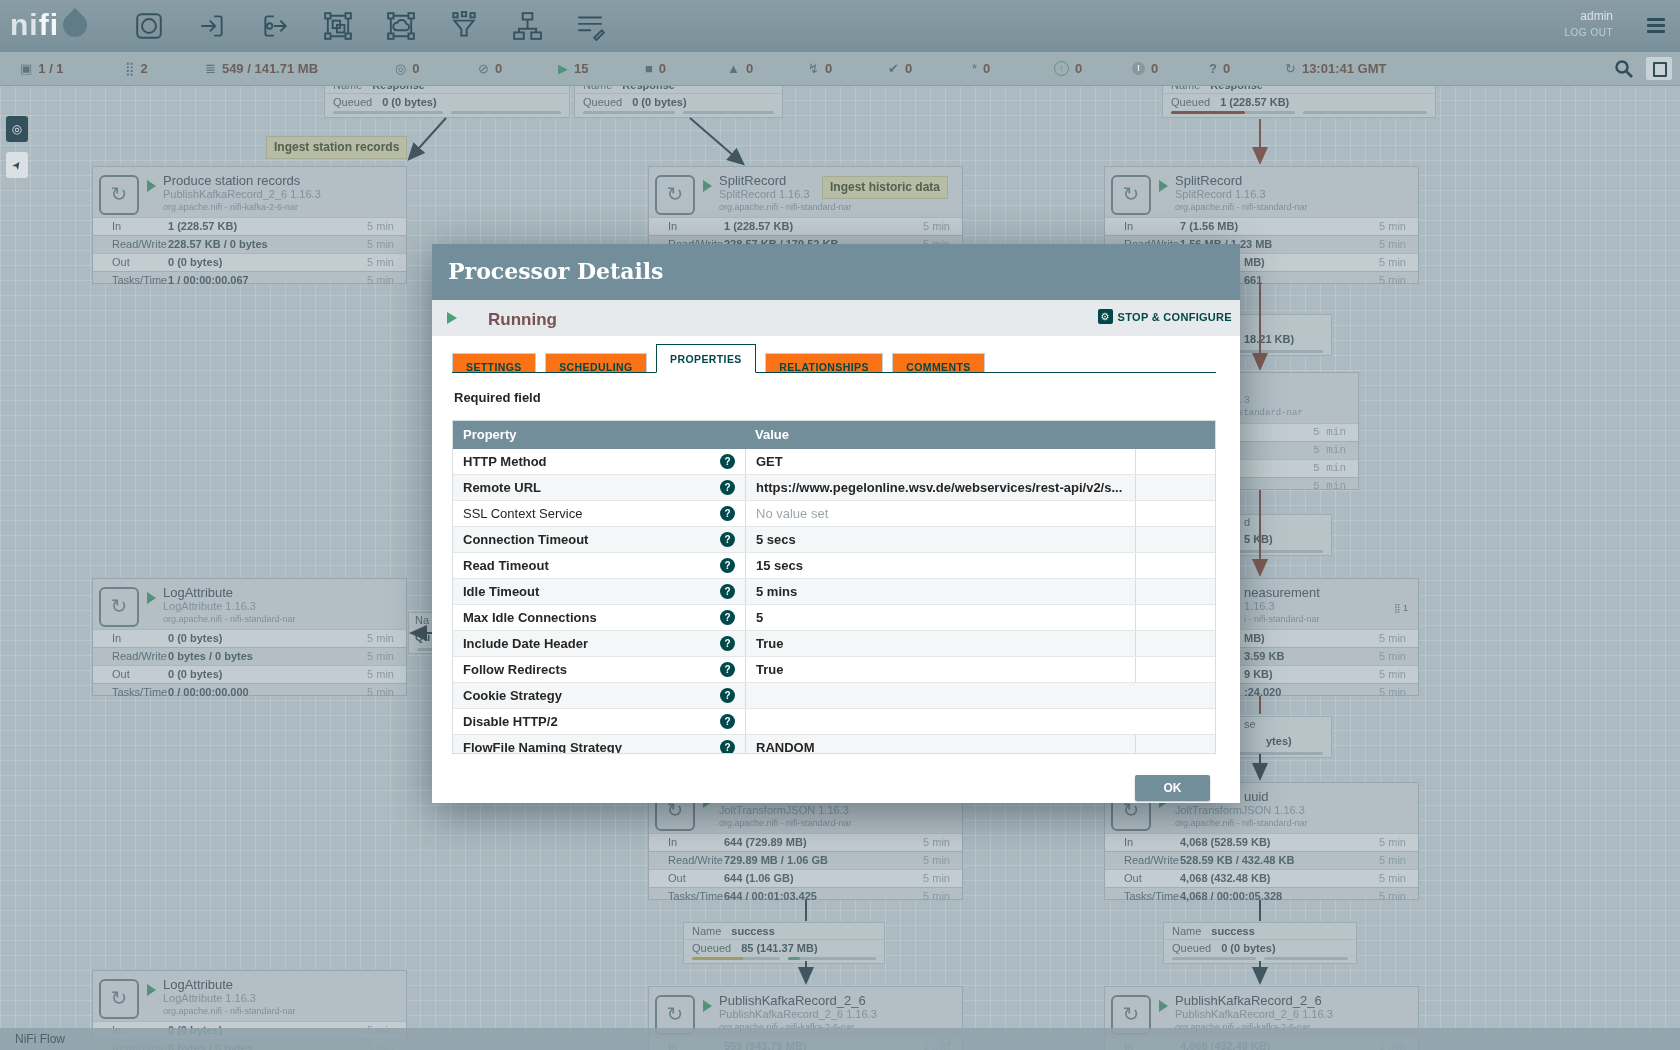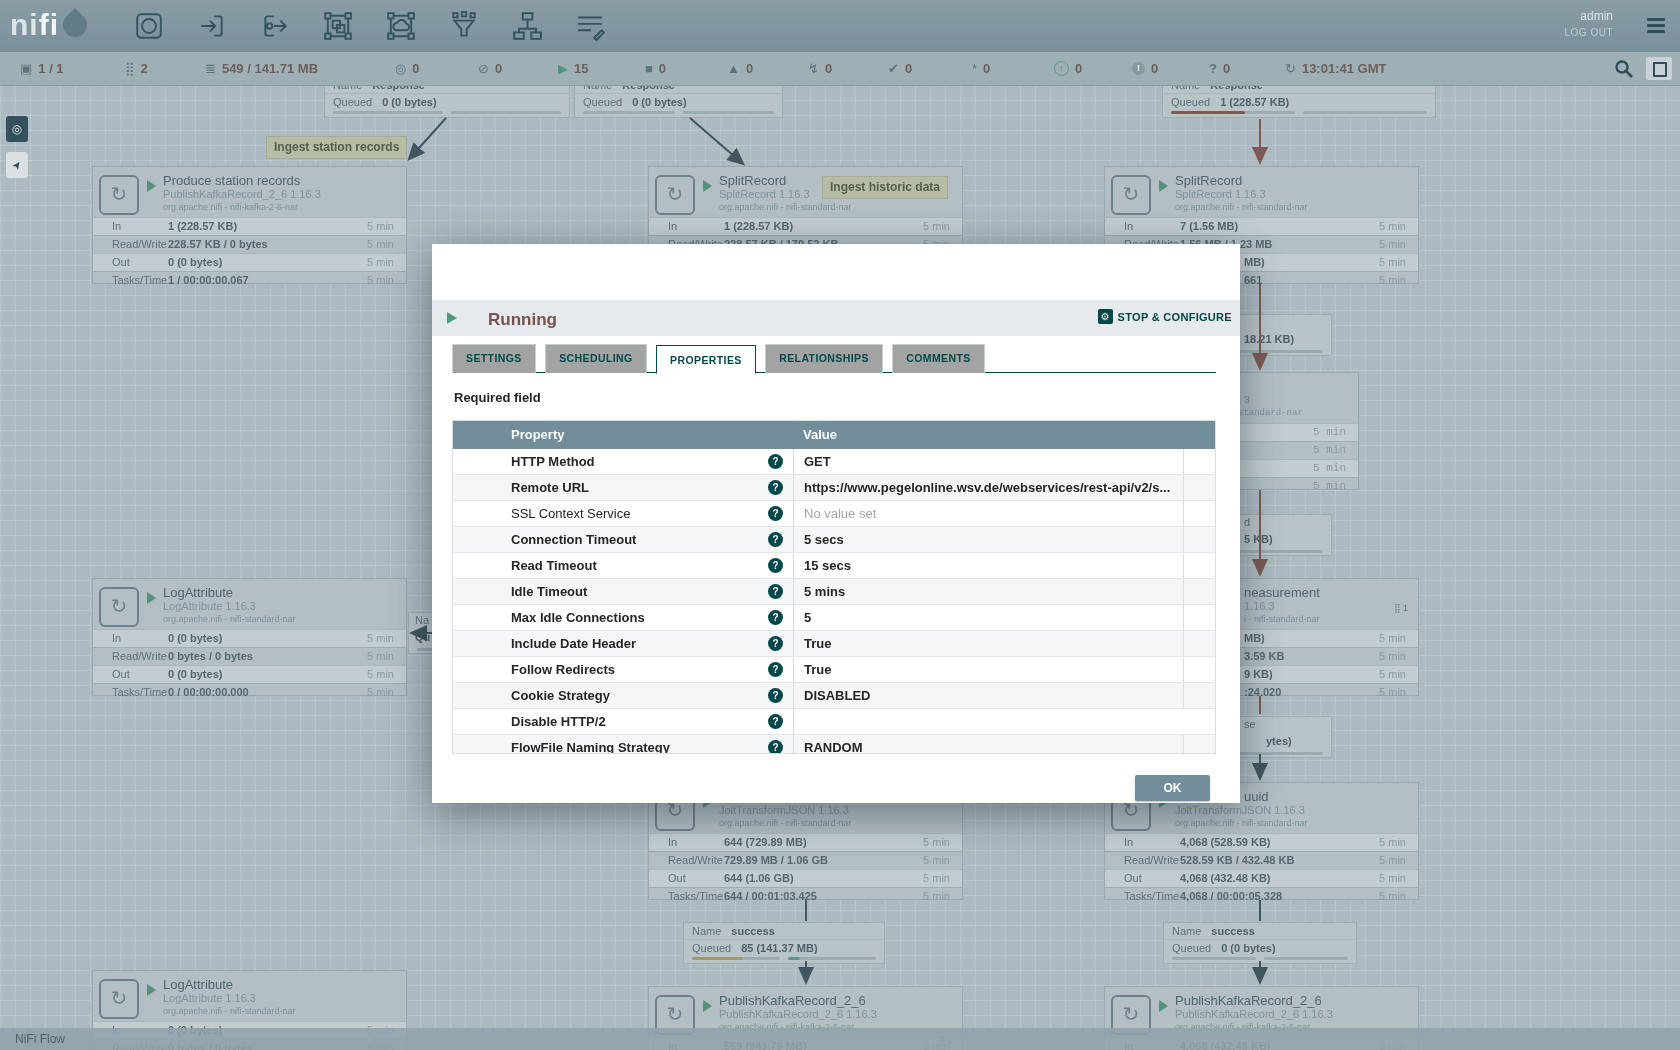--- a/index.html
+++ b/index.html
@@ -92,32 +92,32 @@
              font-size:22px;font-weight:bold;color:#fff;}
   #dlg-status{position:absolute;left:0;top:56px;width:100%;height:36px;background:#E7EAEC;}
   #st-play{position:absolute;left:15px;top:12px;width:0;height:0;border-left:10px solid #4E9F79;
            border-top:6px solid transparent;border-bottom:6px solid transparent;}
   #st-text{position:absolute;left:48px;top:10px;font-size:17px;font-weight:bold;color:#775351;padding-left:8px;}
   #st-action{position:absolute;right:8px;top:9px;display:flex;align-items:center;gap:5px;cursor:pointer;}
   #st-gear{width:15px;height:15px;background:#004849;border-radius:2px;color:#fff;font-size:10px;
            text-align:center;line-height:15px;}
   #st-action .lbl{font-size:11px;font-weight:bold;color:#004849;letter-spacing:.3px;}
   #tabs{position:absolute;left:20px;top:100px;width:764px;border-bottom:1px solid #004849;height:28px;}
-  .tab{display:inline-block;height:29px;line-height:27px;padding:0 13px;margin-right:5px;
-       background:#a3a3a3;border:1px solid #C6CFD2;border-bottom:none;font-size:10.5px;
+  .tab{display:inline-block;height:19px;line-height:27px;padding:0 13px;margin-right:5px;
+       background:#f97316;border:1px solid #C6CFD2;border-bottom:none;font-size:10.5px;
        font-weight:bold;color:#004849;letter-spacing:.4px;box-sizing:border-box;
        vertical-align:bottom;cursor:pointer;}
   .tab.sel{background:#fff;border:1px solid #004849;border-bottom:1px solid #fff;
            height:29px;line-height:28px;margin-bottom:-1px;position:relative;}
   #req{position:absolute;left:22px;top:146px;font-size:13px;font-weight:bold;color:#262626;}
   #twrap{position:absolute;left:20px;top:176px;width:764px;height:334px;overflow:hidden;
          border:1px solid #D8DEE0;box-sizing:border-box;}
   #thead{display:flex;height:28px;background:#728E9B;color:#fff;font-size:13px;font-weight:bold;
          line-height:28px;}
-  .c1{width:292px;box-sizing:border-box;padding-left:10px;position:relative;margin-left:48px;}
+  .c1{width:292px;box-sizing:border-box;padding-left:10px;position:relative;}
   .c2{width:390px;box-sizing:border-box;padding-left:10px;border-left:1px solid #D8DEE0;}
   .c3{flex:1;border-left:1px solid #D8DEE0;}
   #thead .c2,#thead .c3{border-left:none;}
   .trow{display:flex;height:25px;line-height:25px;font-size:13px;color:#262626;
         border-bottom:1px solid #E2E7E9;}
   .trow:nth-child(even){background:#F4F6F7;}
   .trow .c1.req{font-weight:bold;}
   .trow .c2{font-weight:bold;white-space:nowrap;overflow:hidden;}
   .trow .c2.unset{font-weight:normal;color:#9FA6AA;}
   .qico{position:absolute;right:10px;top:5px;width:15px;height:15px;border-radius:50%;
@@ -655,20 +655,23 @@
     </div>
   <svg id="srch" width="20" height="20">
     <circle cx="8" cy="8" r="5.5" stroke="#2E4E59" stroke-width="2.4" fill="none"></circle>
     <line x1="12.5" y1="12.5" x2="18" y2="18" stroke="#2E4E59" stroke-width="2.6"></line>
     </svg>
   <div id="ptoggle">
       <i></i>
     </div>
 
   <div id="dlg">
+    <div id="dlg-hdr">
+      <div id="dlg-title">Processor Details</div>
+    </div>
     <div id="dlg-status">
       <span id="st-play"></span>
       <span id="st-text">Running</span>
       <div id="st-action">
         <span id="st-gear">⚙</span>
         <span class="lbl">STOP &amp; CONFIGURE</span>
       </div>
     </div>
     <div id="tabs">
       <span class="tab">SETTINGS</span>
@@ -725,21 +728,20 @@
             <div class="c2">True</div>
             <div class="c3"></div>
           </div>
           <div class="trow">
             <div class="c1 req">Follow Redirects<span class="qico">?</span></div>
             <div class="c2">True</div>
             <div class="c3"></div>
           </div>
           <div class="trow">
             <div class="c1 req">Cookie Strategy<span class="qico">?</span></div>
-            <div class="c2">DISABLED</div>
             <div class="c3"></div>
           </div>
           <div class="trow">
             <div class="c1 req">Disable HTTP/2<span class="qico">?</span></div>
             <div class="c3"></div>
           </div>
           <div class="trow">
             <div class="c1 req">FlowFile Naming Strategy<span class="qico">?</span></div>
             <div class="c2">RANDOM</div>
             <div class="c3"></div>

